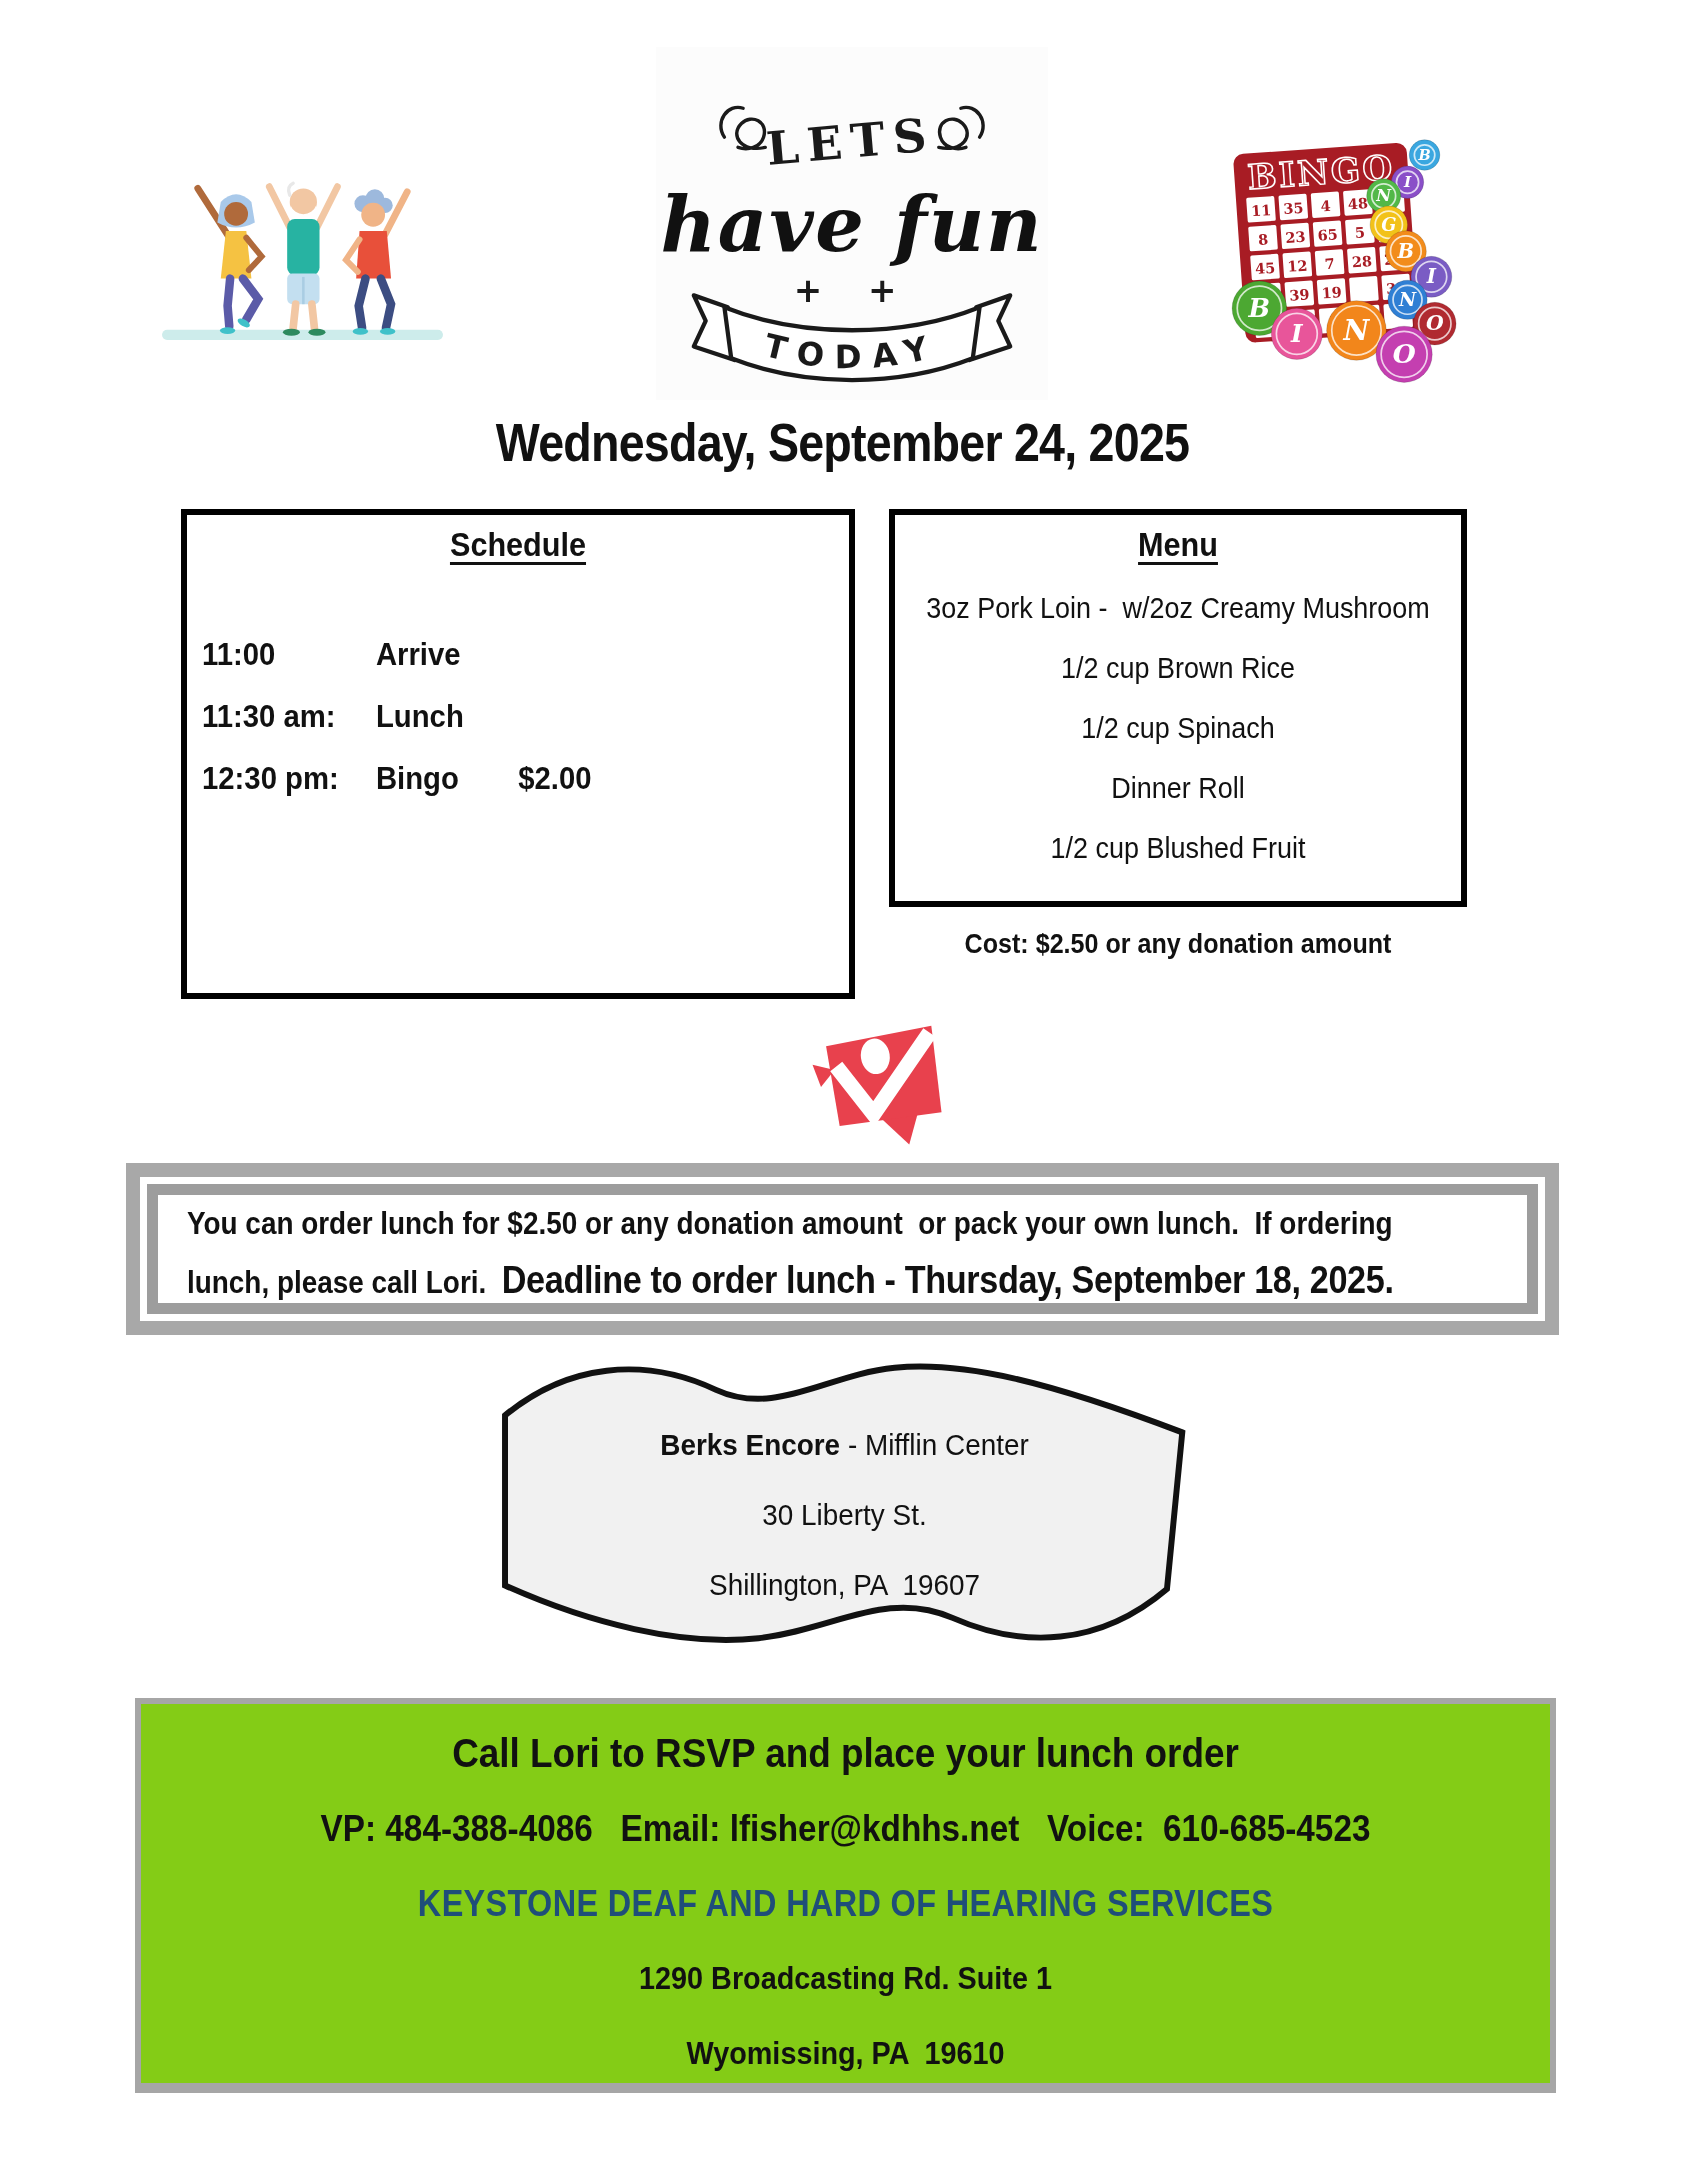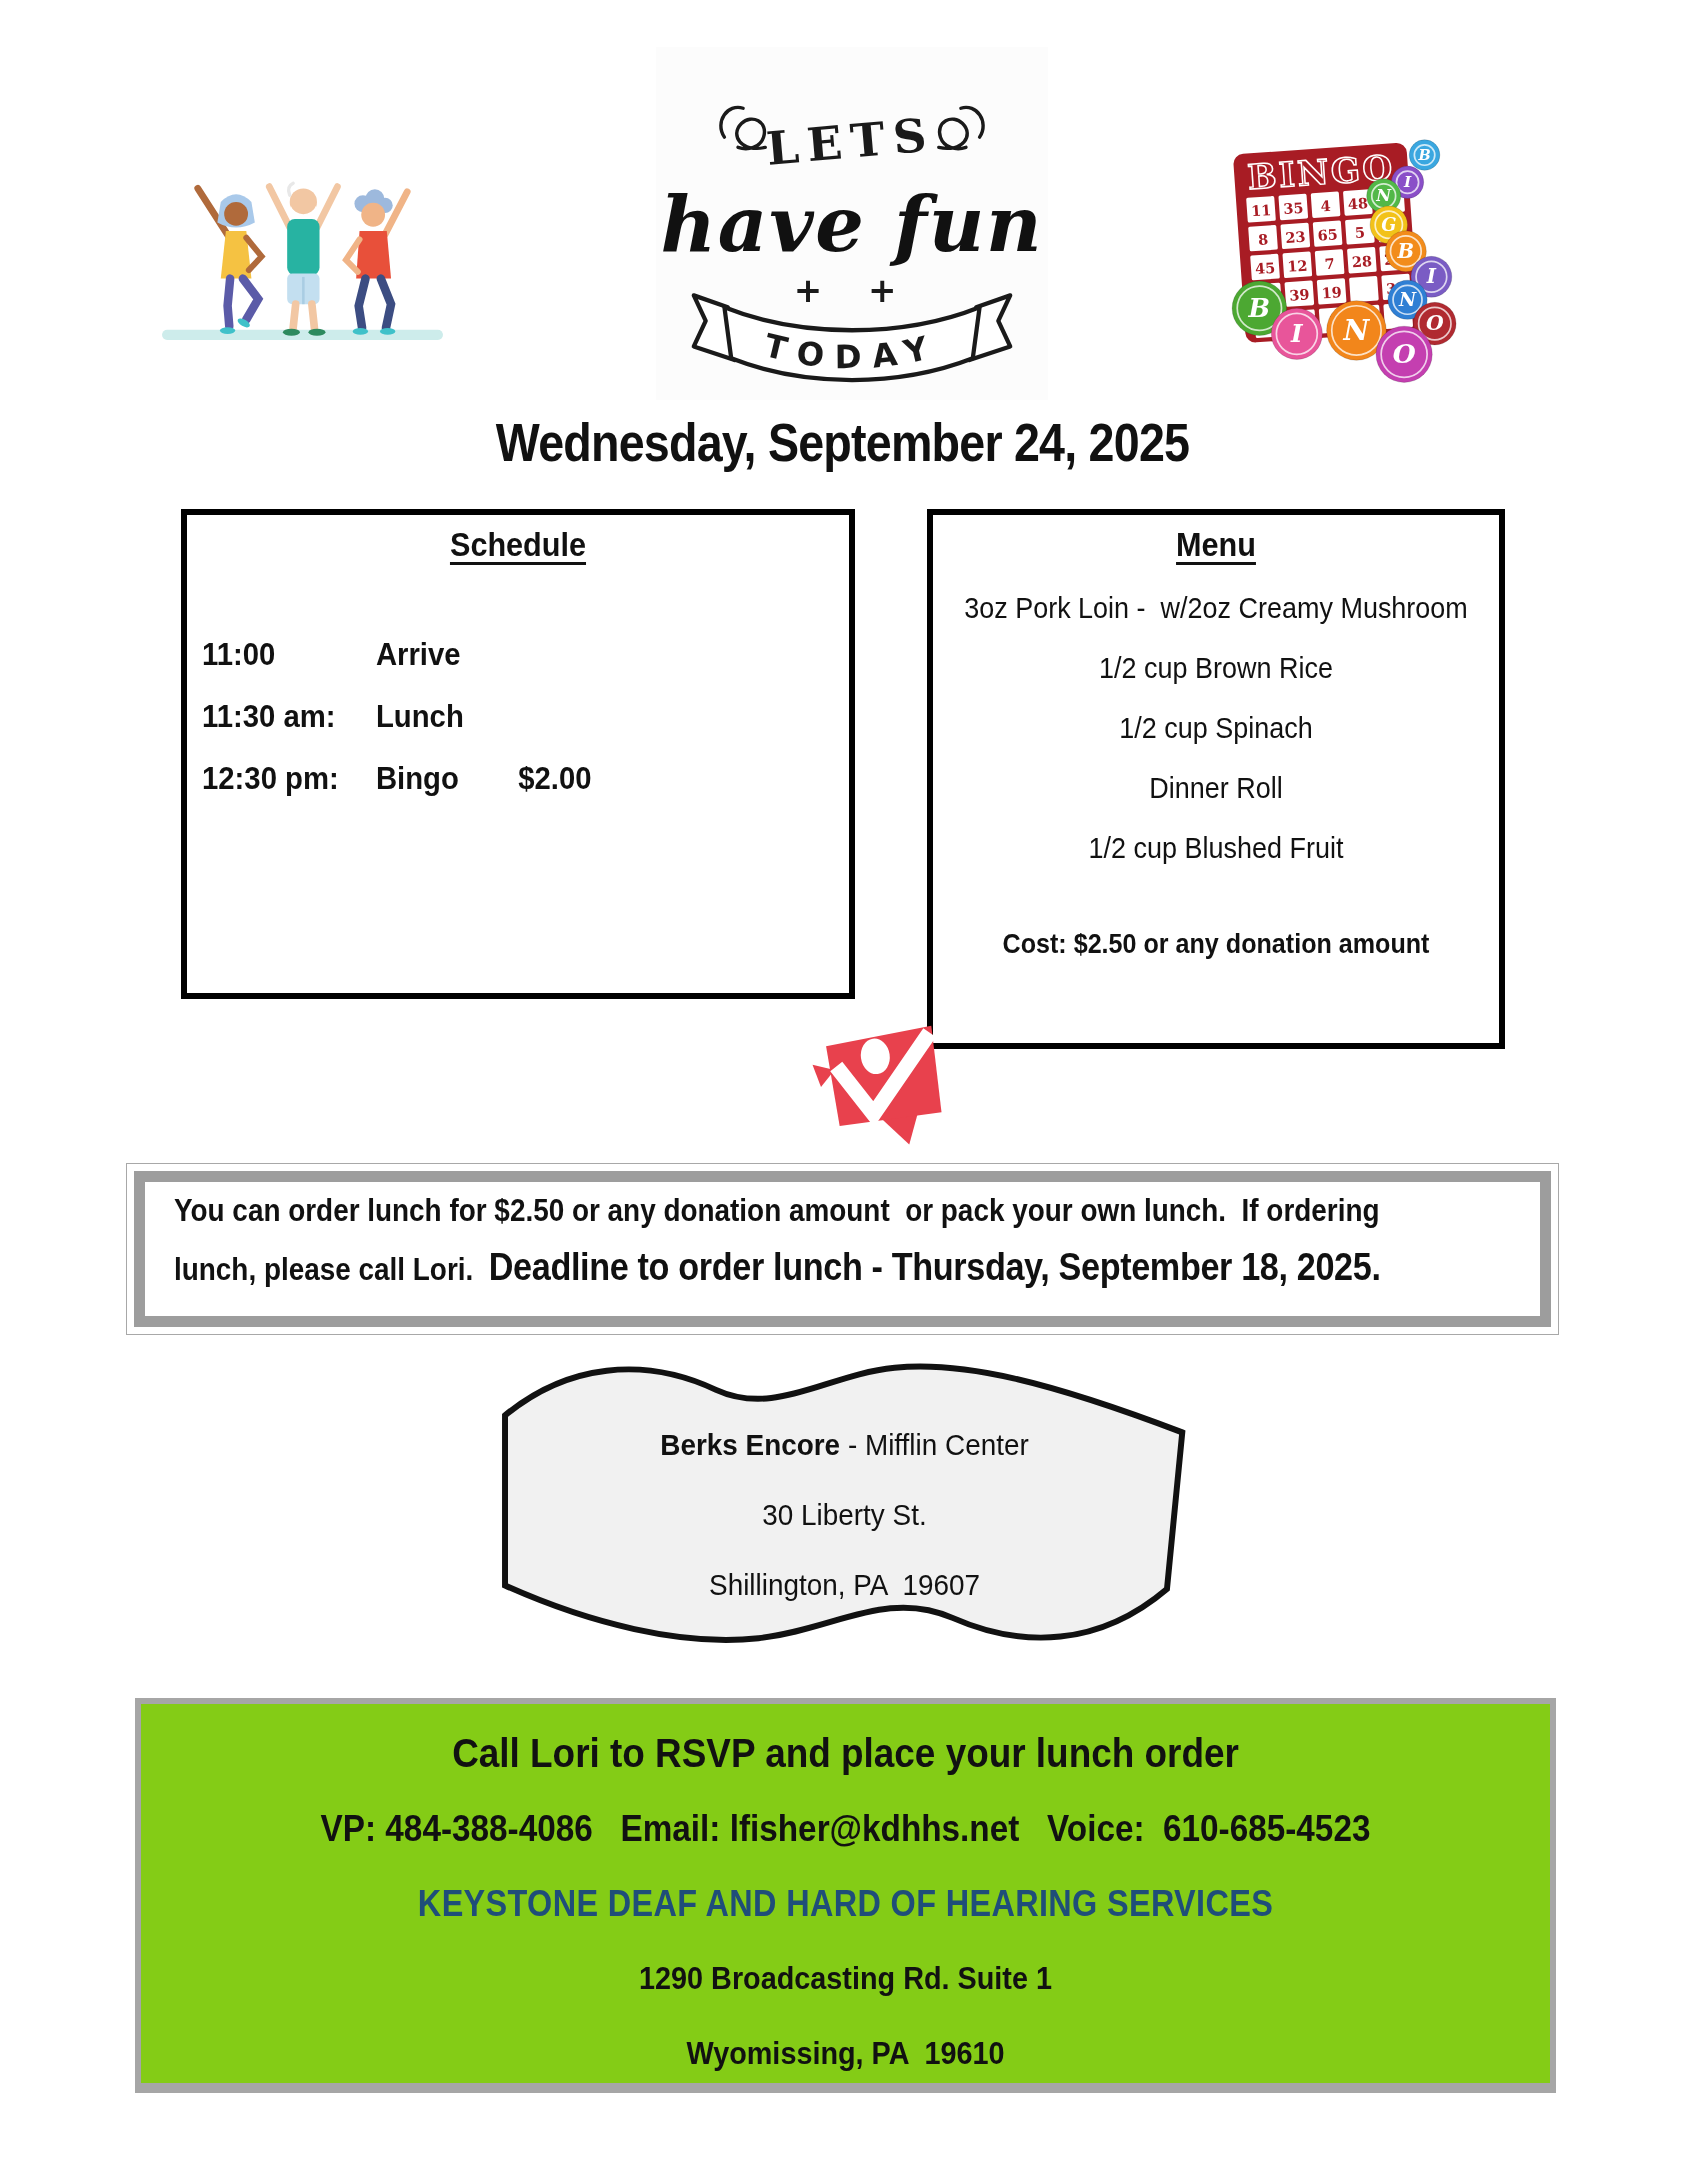--- a/index.html
+++ b/index.html
@@ -13,21 +13,21 @@
   .bingoimg{position:absolute;left:1227px;top:119px;width:264px;height:273px;}
   
   .date-title{
     position:absolute;left:0;top:412px;width:100%;text-align:center;
     font-size:53px;font-weight:bold;letter-spacing:-0.9px;
     transform:scaleX(.88);
   }
   
   .black-box{position:absolute;border:6px solid #000;box-sizing:border-box;background:#fff;}
   .sched-box{left:168px;top:509px;width:674px;height:490px;margin-left:13px;}
-  .menu-box{left:927px;top:509px;width:578px;height:540px;}
+  .menu-box{left:889px;top:509px;width:578px;height:398px;}
   .box-title{
     position:absolute;top:8.5px;left:0;width:100%;text-align:center;
     font-size:34px;line-height:41px;font-weight:bold;transform:scaleX(.9);
     text-decoration:underline;text-decoration-thickness:2.6px;text-underline-offset:6px;
   }
   .sched-rows{position:absolute;left:15.3px;top:108px;right:8.5px;}
   .sched-row{
     display:grid;grid-template-columns:187px 153px 1fr;height:62px;line-height:62px;
     font-size:31.5px;font-weight:bold;white-space:pre;
     transform:scaleX(.93);transform-origin:left center;
@@ -39,21 +39,21 @@
   }
   .menu-cost{
     position:absolute;top:412px;left:0;width:100%;text-align:center;
     font-size:27px;line-height:34px;font-weight:bold;transform:scaleX(.93);white-space:pre;
   }
   
   .orglogo{position:absolute;left:809px;top:1019px;width:136px;height:129px;}
   
   .order-banner{
     position:absolute;left:126px;top:1163px;width:1433px;height:172px;
-    background:#a8a8a8;padding:1px;box-sizing:border-box;
+    background:#a8a8a8;padding:14px;box-sizing:border-box;
   }
   .ob-white{background:#ffffff;width:100%;height:100%;padding:6.8px;box-sizing:border-box;}
   .ob-inner{
     width:100%;height:100%;box-sizing:border-box;border:11px solid #9d9d9d;
     padding:2.6px 0 0 29px;overflow:hidden;
   }
   .ob-text{transform:scaleX(.9);transform-origin:left top;width:1474px;}
   .ob-line1{font-size:31px;font-weight:bold;line-height:53px;white-space:pre;}
   .ob-line2{font-size:31px;font-weight:bold;line-height:60px;white-space:pre;}
   .ob-line2 .emph{font-size:38px;letter-spacing:-0.4px;}

